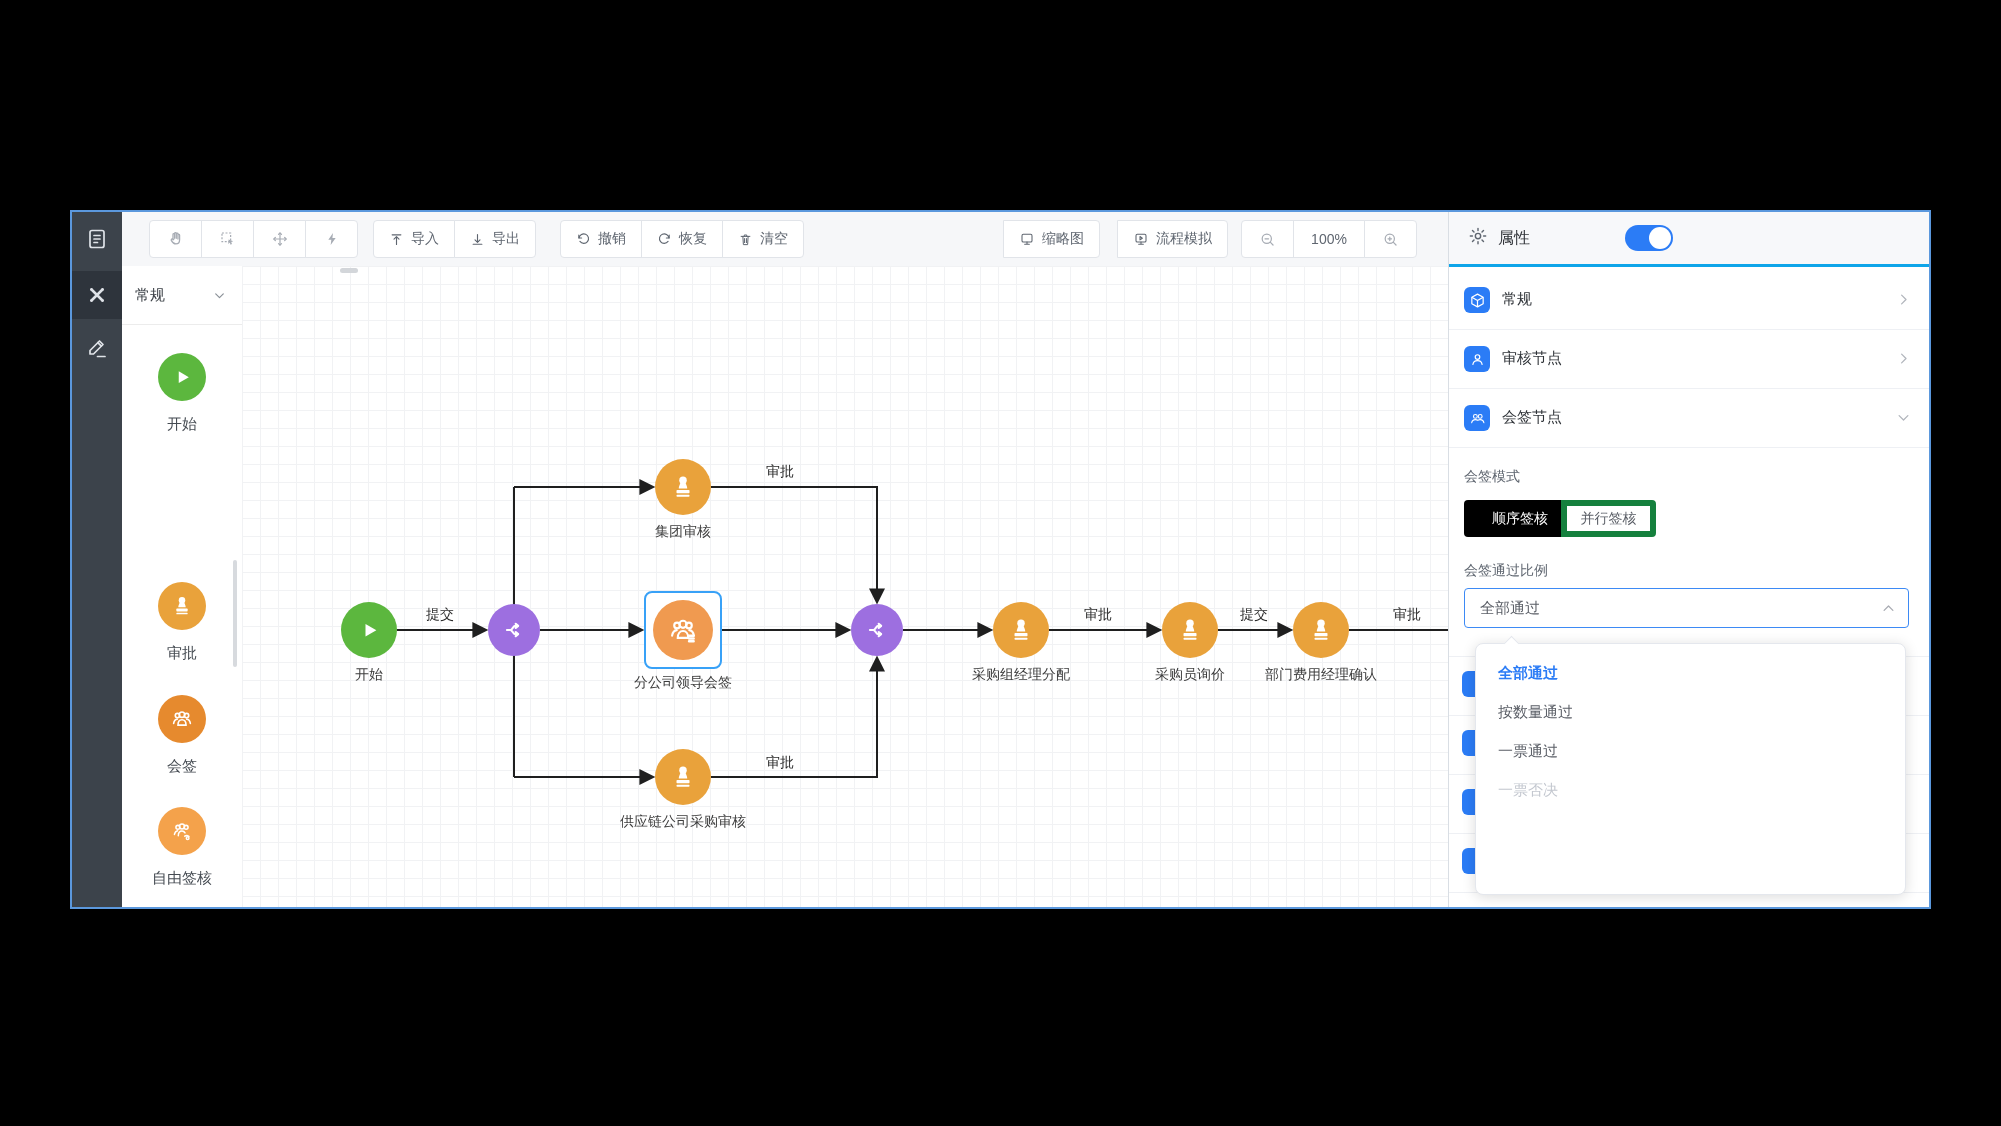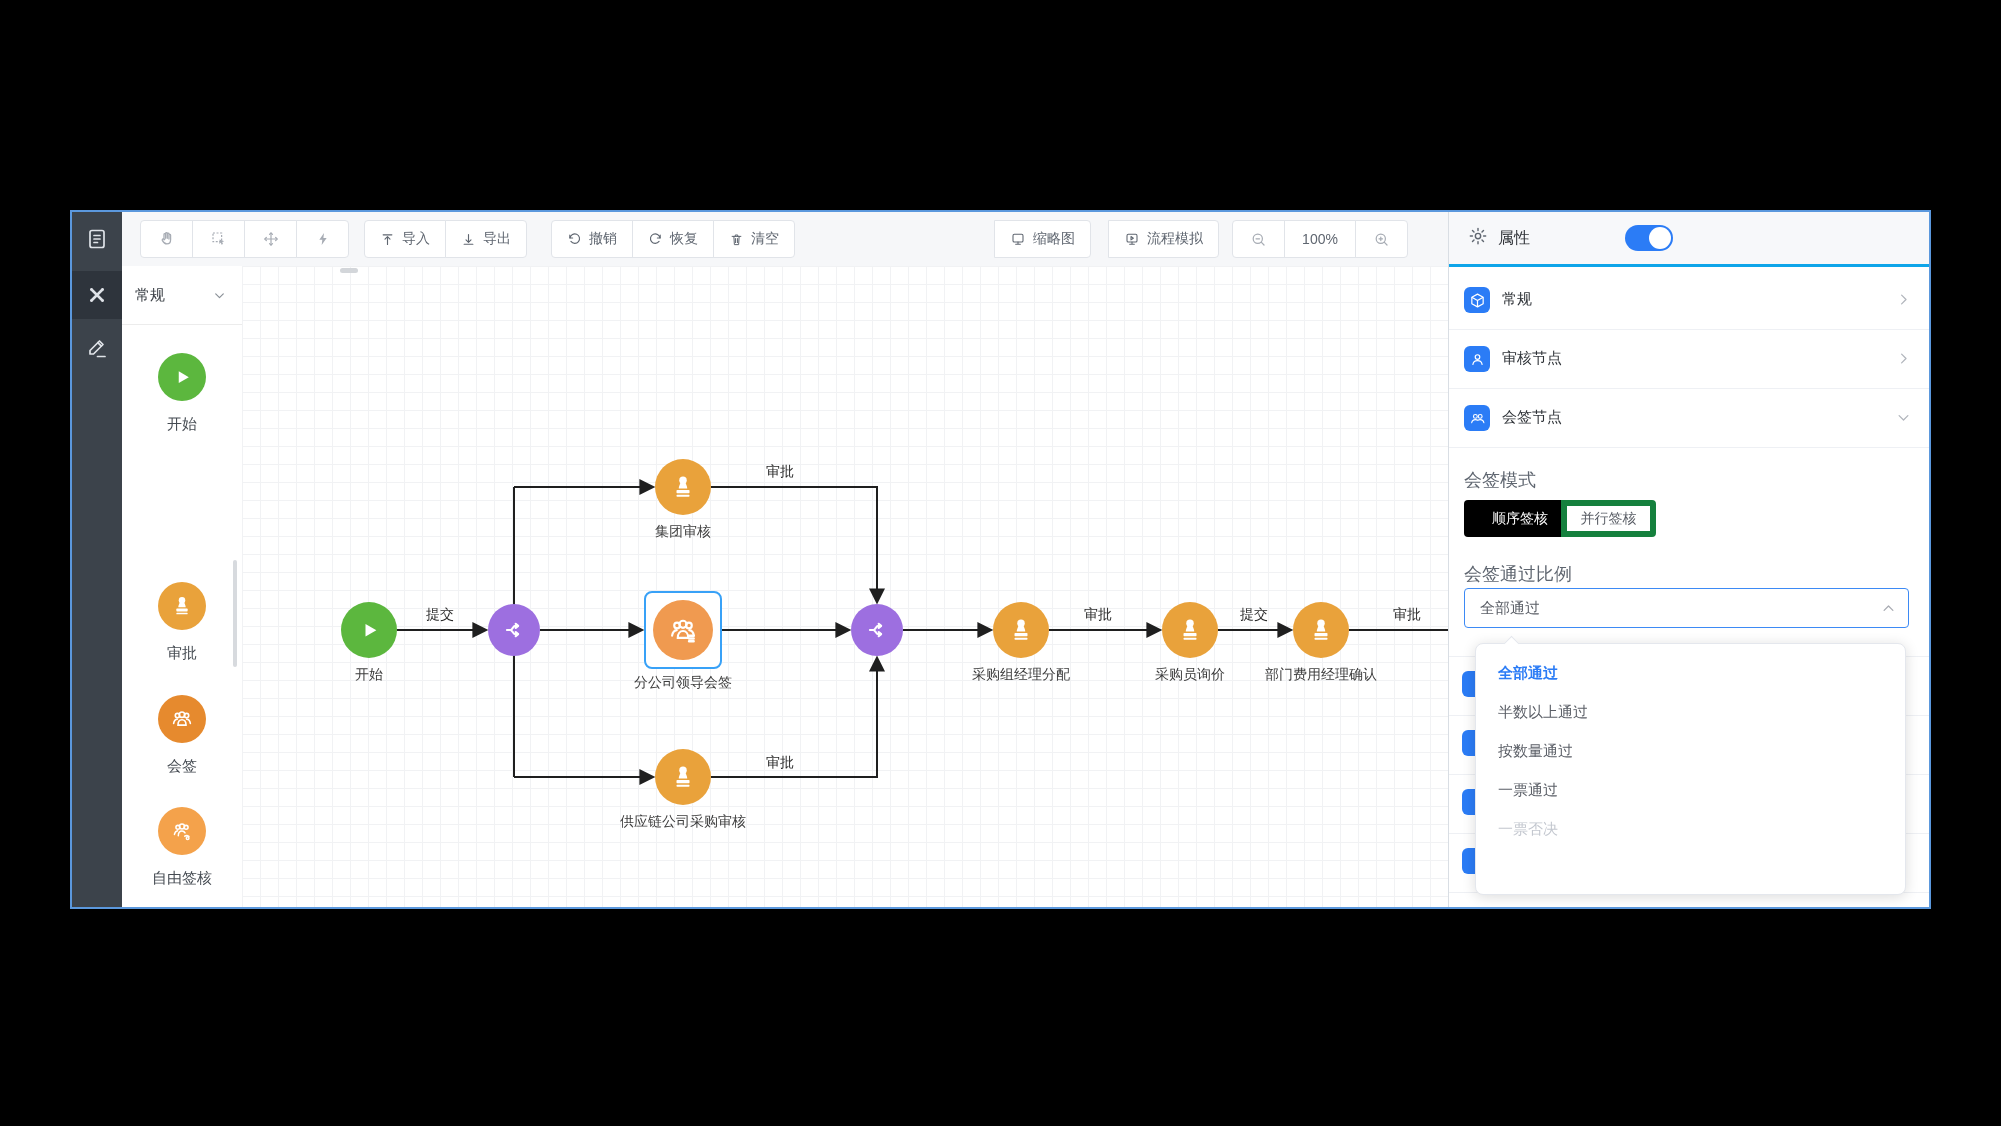--- a/index.html
+++ b/index.html
@@ -13,21 +13,21 @@
              justify-content:center;color:#dfe3e8;}
   .side-icon.active{background:#2e343c;}
   
   .toolbar{position:absolute;left:50px;top:0;width:1326px;height:54px;background:#f6f7f9;
            border-bottom:1px solid #e3e6ea;}
   .tgroup{position:absolute;top:8px;display:flex;}
   .tbtn{display:flex;align-items:center;justify-content:center;gap:7px;background:#fff;
         border:1px solid #e1e4e9;height:38px;padding:0 15px;font-size:14px;color:#5f6670;
         box-sizing:border-box;border-radius:4px;white-space:nowrap;}
   .tgroup .tbtn{border-radius:0;margin-left:-1px;}
-  .tgroup .tbtn:first-child{border-radius:4px 0 0 4px;margin-left:0;text-align:right;}
+  .tgroup .tbtn:first-child{border-radius:4px 0 0 4px;margin-left:9px;text-align:right;}
   .tgroup .tbtn:last-child{border-radius:0 4px 4px 0;}
   .tbtn.icon-only{width:53px;padding:0;color:#a7acb4;}
   .tbtn svg{flex:0 0 auto;}
   .zoomcell{width:64px;}
   .zoomval{width:72px;color:#5f6670;}
   
   .palette{position:absolute;left:50px;top:54px;width:120px;height:641px;background:#fff;
            border-right:1px solid #e8eaee;}
   .pal-head{position:absolute;left:0;top:0;width:120px;height:58px;border-bottom:1px solid #ececec;
             display:flex;align-items:center;color:#3c4147;font-size:15px;}
@@ -63,21 +63,21 @@
          border-bottom:3px solid #0ea5e9;}
   .rhead .gear{position:absolute;left:19px;top:14px;color:#5f6670;}
   .rhead .rtitle{position:absolute;left:49px;top:16px;font-size:16px;color:#303338;font-weight:500;}
   .toggle{position:absolute;left:176px;top:13px;width:48px;height:26px;border-radius:13px;background:#2b7cf6;}
   .toggle .knob{position:absolute;right:2px;top:2px;width:22px;height:22px;border-radius:50%;background:#fff;}
   .section{position:absolute;left:0;width:100%;height:58px;border-bottom:1px solid #eef0f4;}
   .sec-icon{position:absolute;left:15px;top:16px;width:26px;height:26px;border-radius:6px;background:#2b7cf6;
             color:#fff;display:flex;align-items:center;justify-content:center;}
   .sec-label{position:absolute;left:53px;top:19px;font-size:15px;color:#2f3338;font-weight:500;}
   .sec-chev{position:absolute;right:18px;top:21px;color:#b1b5bc;}
-  .flabel{position:absolute;left:15px;font-size:18px;color:#5f6670;}
+  .flabel{position:absolute;left:15px;font-size:14px;color:#5f6670;}
   .segbtn{position:absolute;height:37px;box-sizing:border-box;display:flex;align-items:center;
           justify-content:center;font-size:14px;}
   .seg-on{left:15px;top:288px;width:112px;background:#000000;color:#fff;border-radius:4px 0 0 4px;}
   .seg-off{left:112px;top:288px;width:95px;background:#fff;color:#5a5e66;border:6px solid #15803d;
            border-radius:0 4px 4px 0;}
   .selectbox{position:absolute;left:15px;top:376px;width:445px;height:40px;box-sizing:border-box;
              border:1.5px solid #3d8af5;border-radius:4px;background:#fff;display:flex;align-items:center;}
   .selectbox .selval{margin-left:15px;font-size:15px;color:#5a5e66;}
   .selectbox .chev{position:absolute;right:12px;top:12px;color:#a8abb2;}
   .hidden-rows{position:absolute;left:0;top:444px;width:100%;border-top:1px solid #eef0f4;}
@@ -538,21 +538,20 @@
             <span class="sec-icon"></span>
           </div>
       <div class="hrow">
             <span class="sec-icon"></span>
           </div>
     </div>
 
     <div class="dropdown">
       <div class="notch"></div>
       <div class="opt sel">全部通过</div>
-      <div class="opt">半数以上通过</div>
       <div class="opt">按数量通过</div>
       <div class="opt">一票通过</div>
       <div class="opt dis">一票否决</div>
     </div>
   </div>
 
 </div>
 </div>
 
 </body></html>

